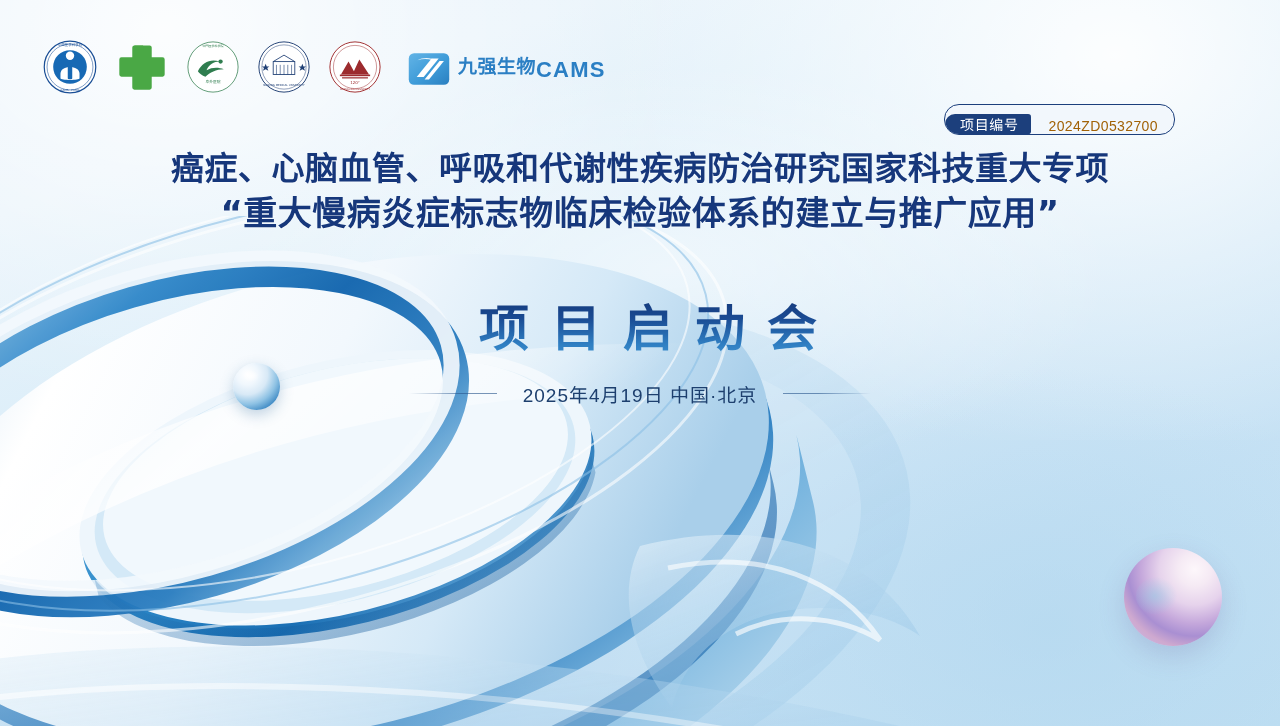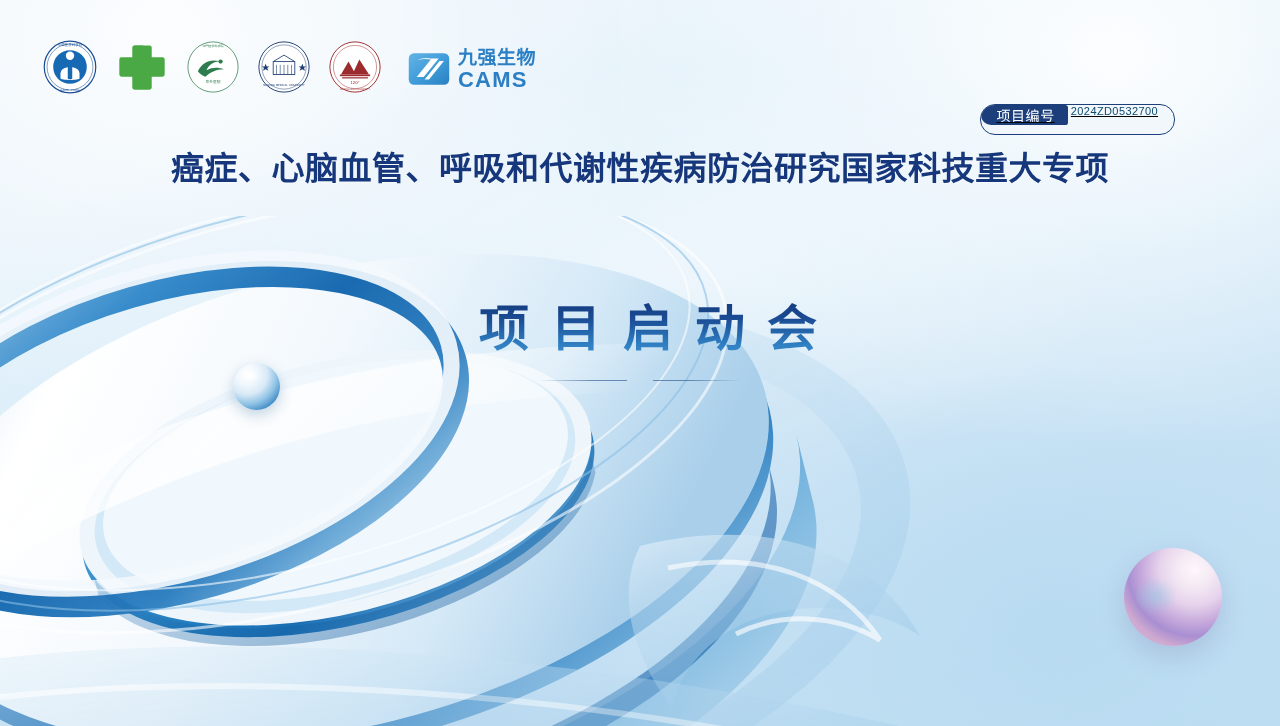--- a/index.html
+++ b/index.html
@@ -115,45 +115,44 @@
     height: 62px;
   }
   .logo { position: relative; flex: 0 0 auto; }
 
   
   #badge {
     position: absolute;
     right: 105px;
     top: 104px;
     display: flex;
-    align-items: flex-start;
+    align-items: flex-end;
     height: 29px;
     border: 1.6px solid #1c3f7c;
     border-radius: 15px;
     background: #f2f7fc;
     overflow: hidden;
-    text-decoration: underline;
   }
   #badge-label {
     display: flex;
     align-items: center;
     padding: 0 13px 0 15px;
     background: #1c3f7c;
     color: #ffffff;
     font-size: 14px;
     letter-spacing: 0.6px;
     border-radius: 14px 4px 4px 14px;
     white-space: nowrap;
   }
   #badge-value {
     display: flex;
     align-items: center;
-    padding: 0 16px 0 3px;
-    color: #0c4a6e;
-    font-size: 11px;
+    padding: 0 16px 0 17px;
+    color: #a16207;
+    font-size: 14px;
     letter-spacing: 0.4px;
     white-space: nowrap;
   }
 
   
   #heading-block {
     position: absolute;
     left: 0;
     right: 0;
     top: 150px;
@@ -421,36 +420,38 @@
             <stop offset="0%" stop-color="#63b4e6"></stop>
             <stop offset="55%" stop-color="#3e9bd8"></stop>
             <stop offset="100%" stop-color="#2a7fc0"></stop>
           </linearGradient>
         </defs>
         <rect x="4" y="14" width="92" height="72" rx="12" fill="url(#gBsbe)"></rect>
         <path d="M 22 68 L 56 26 L 72 26 L 38 68 Z" fill="#ffffff"></path>
         <path d="M 40 74 L 74 32 L 84 32 L 50 74 Z" fill="#ffffff"></path>
         <path d="M 24 30 C 36 22, 56 24, 66 30 L 58 30 C 46 26, 34 27, 24 30 Z" fill="#ffffff" opacity="0.9"></path>
       </svg>
-      <div style="display:flex;flex-direction:column;line-height:1;">
+      <div style="display:flex;flex-direction:row;line-height:1;">
         <span style="font-size:19px;font-weight:bold;color:#2b7fc4;letter-spacing:0.5px;">九强生物</span>
         <span style="font-size:22px;font-weight:bold;color:#2b7fc4;letter-spacing:1.2px;margin-top:2px;">CAMS</span>
       </div>
     </div>
   </div>
 
   <div id="badge">
     <span id="badge-label">项目编号</span>
     <span id="badge-value">2024ZD0532700</span>
   </div>
 
   <div id="heading-block">
     <div class="title-line" id="title-line-1">癌症、心脑血管、呼吸和代谢性疾病防治研究国家科技重大专项</div>
+    <div class="title-line" id="title-line-2">“重大慢病炎症标志物临床检验体系的建立与推广应用”</div>
   </div>
 
   <div id="subtitle">项目启动会</div>
 
   <div id="date-row">
     <span class="rule left"></span>
+    <span id="date-text">2025年4月19日  中国·北京</span>
     <span class="rule right"></span>
   </div>
 
 </div>
 
 </body></html>

